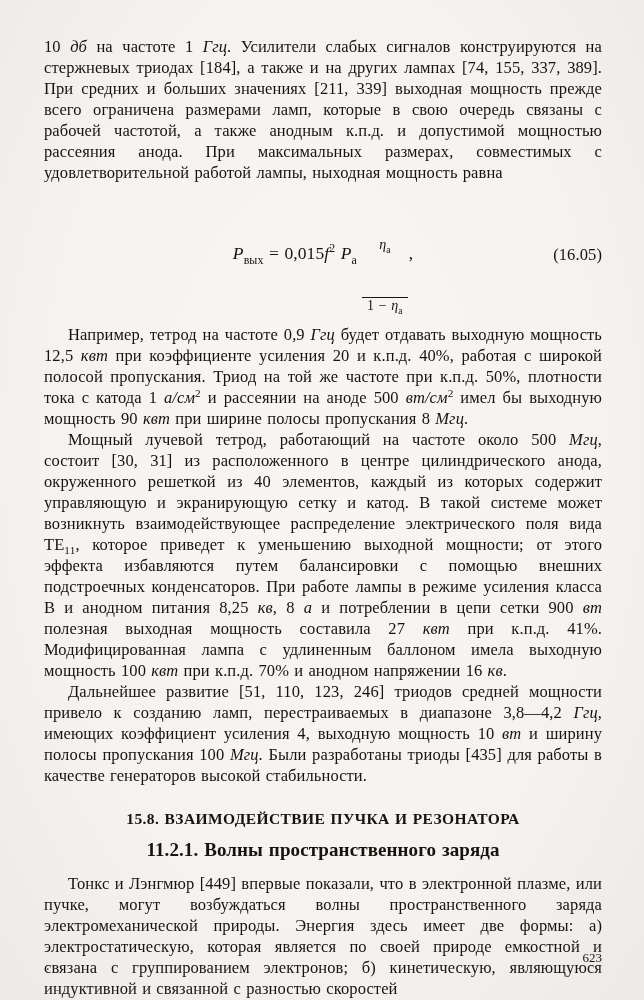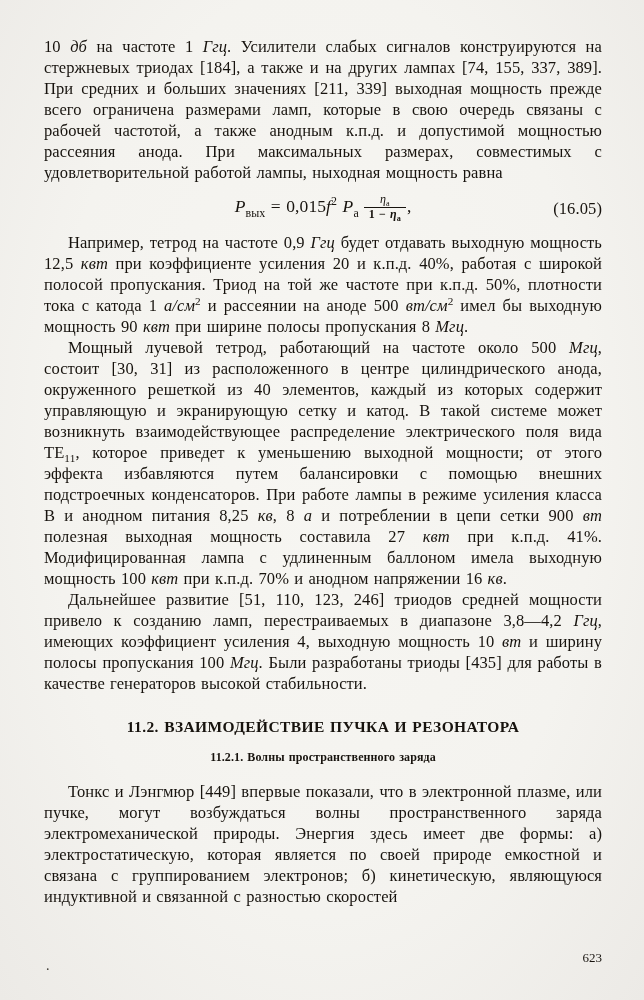--- a/index.html
+++ b/index.html
@@ -61,45 +61,45 @@
     vertical-align: middle;
     text-align: center;
     margin: 0 1px 0 5px;
     position: relative;
     top: -1px;
   }
   .frac .num,
   .frac .den {
     display: block;
     padding: 0 5px;
-    font-size: 12px;
+    font-size: 14px;
     line-height: 1.15;
+    margin-top: 44px;
   }
   .frac .den {
     border-top: 1px solid #17130e;
-    font-weight: bold;
   }
   .eq-num {
     width: 70px;
     text-align: right;
     font-size: 16.5px;
   }
   
   .section-heading {
     margin: 22px 0 10px 0;
     text-align: center;
     font-size: 15.5px;
     font-weight: bold;
     letter-spacing: 0.4px;
     text-indent: 0;
   }
   .subsection-heading {
     margin: 4px 0 13px 0;
     text-align: center;
-    font-size: 12px;
+    font-size: 19px;
     font-weight: bold;
     text-indent: 0;
   }
   
   .page-number {
     position: absolute;
     right: 42px;
     bottom: 34px;
     font-size: 13px;
     color: #17130e;
@@ -128,21 +128,21 @@
       <div class="eq-num">(16.05)</div>
     </div>
 
 
     <p class="para">Например, тетрод на частоте 0,9 <i>Ггц</i> будет отдавать выходную мощность 12,5 <i>квт</i> при коэффициенте усиления 20 и к.п.д. 40%, работая с широкой полосой пропускания. Триод на той же частоте при к.п.д. 50%, плотности тока с катода 1 <i>а/см</i><sup>2</sup> и рассеянии на аноде 500 <i>вт/см</i><sup>2</sup> имел бы выходную мощность 90 <i>квт</i> при ширине полосы пропускания 8 <i>Мгц</i>.</p>
 
     <p class="para">Мощный лучевой тетрод, работающий на частоте около 500 <i>Мгц</i>, состоит [30, 31] из расположенного в центре цилиндрического анода, окруженного решеткой из 40 элементов, каждый из которых содержит управляющую и экранирующую сетку и катод. В такой системе может возникнуть взаимодействующее распределение электрического поля вида ТЕ<sub>11</sub>, которое приведет к уменьшению выходной мощности; от этого эффекта избавляются путем балансировки с помощью внешних подстроечных конденсаторов. При работе лампы в режиме усиления класса В и анодном питания 8,25 <i>кв</i>, 8 <i>а</i> и потреблении в цепи сетки 900 <i>вт</i> полезная выходная мощность составила 27 <i>квт</i> при к.п.д. 41%. Модифицированная лампа с удлиненным баллоном имела выходную мощность 100 <i>квт</i> при к.п.д. 70% и анодном напряжении 16 <i>кв</i>.</p>
 
     <p class="para">Дальнейшее развитие [51, 110, 123, 246] триодов средней мощности привело к созданию ламп, перестраиваемых в диапазоне 3,8—4,2 <i>Ггц</i>, имеющих коэффициент усиления 4, выходную мощность 10 <i>вт</i> и ширину полосы пропускания 100 <i>Мгц</i>. Были разработаны триоды [435] для работы в качестве генераторов высокой стабильности.</p>
 
-    <h2 class="section-heading">11.2. ВЗАИМОДЕЙСТВИЕ ПУЧКА И РЕЗОНАТОРА</h2>
+    <h2 class="section-heading">15.8. ВЗАИМОДЕЙСТВИЕ ПУЧКА И РЕЗОНАТОРА</h2>
 
     <h3 class="subsection-heading">11.2.1. Волны пространственного заряда</h3>
 
     <p class="para">Тонкс и Лэнгмюр [449] впервые показали, что в электронной плазме, или пучке, могут возбуждаться волны пространственного заряда электромеханической природы. Энергия здесь имеет две формы: а) электростатическую, которая является по своей природе емкостной и связана с группированием электронов; б) кинетическую, являющуюся индуктивной и связанной с разностью скоростей</p>
 
   </div>
 
   <div class="page-number">623</div>
 
   <div class="scan-dot">.</div>

